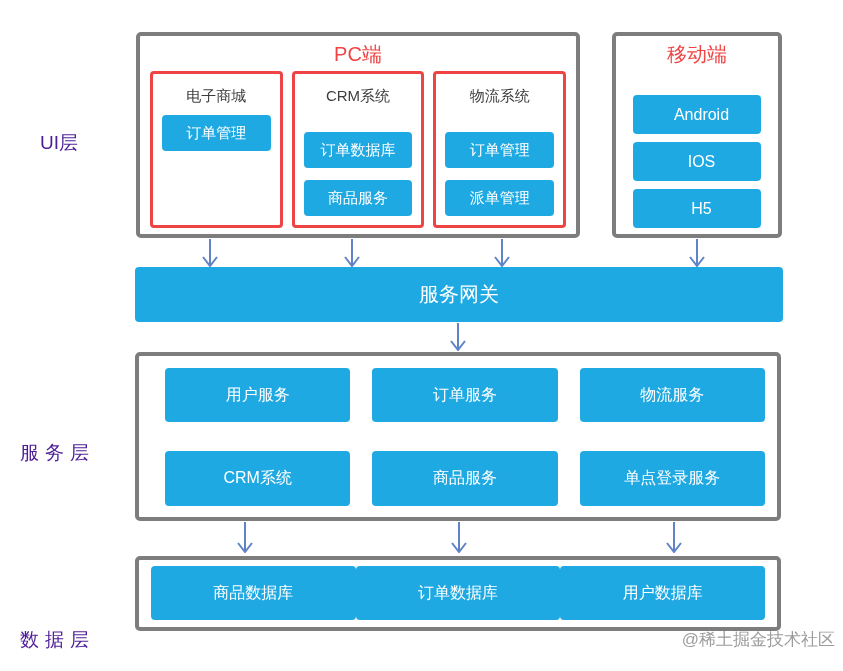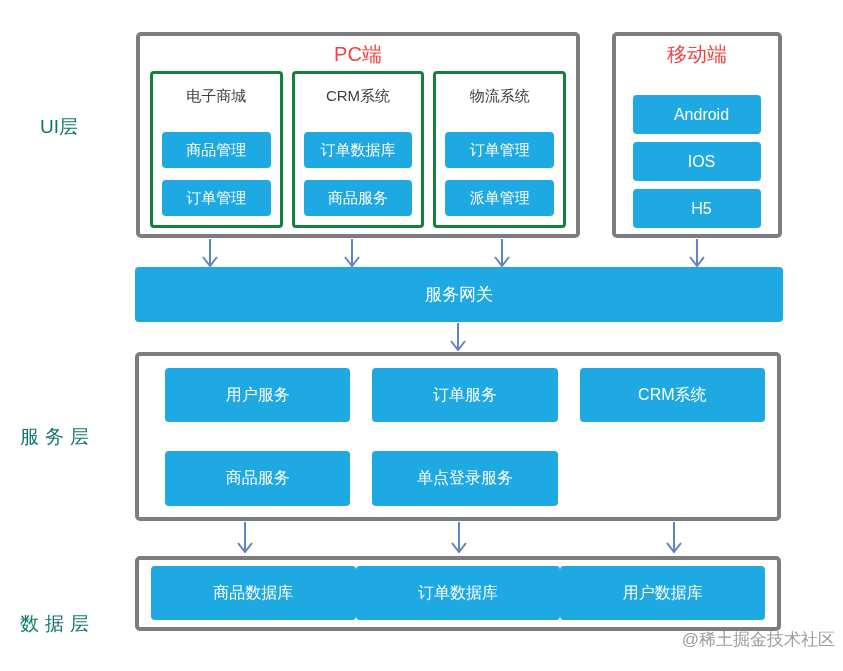--- a/index.html
+++ b/index.html
@@ -1,48 +1,48 @@
 <!DOCTYPE html>
 <html><head>
 <meta charset="utf-8">
 <style>
   html,body { margin:0; padding:0; background:#fff; }
   .canvas {
     position:relative; width:843px; height:671px; background:#ffffff;
     font-family:"Liberation Sans", sans-serif; overflow:hidden;
   }
-  .layer-label { position:absolute; color:#0f766e; font-size:19px; white-space:nowrap; }
+  .layer-label { position:absolute; color:#4c1d95; font-size:19px; white-space:nowrap;margin-top:16px; }
   #lbl-ui      { left:40px; top:114px; }
   #lbl-service { left:20px; top:424px; letter-spacing:6px; }
   #lbl-data    { left:20px; top:611px; letter-spacing:6px; }
 
   .gbox { position:absolute; border:4px solid #7d7d7d; border-radius:5px;
           box-sizing:border-box; background:#fff; }
   #pc-box     { left:136px; top:32px; width:444px; height:206px; }
   #mobile-box { left:612px; top:32px; width:170px; height:206px; }
 
   .gtitle { text-align:center; color:#ef4444; font-size:20px; margin-top:3px;
             height:30px; line-height:30px; }
 
   .pc-subs { display:flex; gap:9px; margin:2px 10px 0; height:157px; }
-  .sub-box { flex:1; border:3px solid #15803d; border-radius:4px;
+  .sub-box { flex:1; border:3px solid #ef4444; border-radius:4px;
              box-sizing:border-box; padding:0 9px; background:#fff; }
   .sub-title { text-align:center; color:#3d3d3d; font-size:15px; margin-top:13px; height:16px; }
 
   .btn { background:#1fa9e2; color:#ffffff; border-radius:4px; display:flex;
          align-items:center; justify-content:center; font-size:15px; white-space:nowrap; }
   .sub-box .btn { height:36px; margin-top:12px; }
   .sub-box .btn.first { margin-top:29px; }
 
   .mobile-btns { padding:0 17px; }
   .mobile-btns .btn { height:39px; margin-top:8px; font-size:16px;padding-left:9px; }
   .mobile-btns .btn.first { margin-top:26px; }
 
   .gateway { position:absolute; left:135px; top:267px; width:648px; height:55px;
-             background:#1fa9e2; border-radius:4px; color:#fff; font-size:17px;
+             background:#1fa9e2; border-radius:4px; color:#fff; font-size:20px;
              display:flex; align-items:center; justify-content:center; box-sizing:border-box; }
 
   #service-box { left:135px; top:352px; width:646px; height:169px;
                  padding:12px 12px 10px; display:grid;
                  grid-template-columns:repeat(3,1fr); grid-template-rows:54px 55px;
                  column-gap:8px; row-gap:29px; }
   #service-box .btn { font-size:16px;margin-left:14px; }
 
   #data-box { left:135px; top:556px; width:646px; height:75px;
               padding:6px 12px 7px; display:grid;
@@ -61,21 +61,20 @@
 
   <div class="layer-label" id="lbl-ui">UI层</div>
   <div class="layer-label" id="lbl-service">服务层</div>
   <div class="layer-label" id="lbl-data">数据层</div>
 
   <div class="gbox" id="pc-box">
     <div class="gtitle">PC端</div>
     <div class="pc-subs">
       <div class="sub-box">
         <div class="sub-title">电子商城</div>
-        <div class="btn first">商品管理</div>
         <div class="btn">订单管理</div>
       </div>
       <div class="sub-box">
         <div class="sub-title">CRM系统</div>
         <div class="btn first">订单数据库</div>
         <div class="btn">商品服务</div>
       </div>
       <div class="sub-box">
         <div class="sub-title">物流系统</div>
         <div class="btn first">订单管理</div>
@@ -113,20 +112,21 @@
   <div class="gateway">服务网关</div>
 
   <svg class="arrow" style="left:448px;top:323px" width="20" height="28">
       <line x1="10" y1="0" x2="10" y2="26"></line>
       <polyline points="3,18 10,27 17,18"></polyline>
     </svg>
 
   <div class="gbox" id="service-box">
     <div class="btn">用户服务</div>
     <div class="btn">订单服务</div>
+    <div class="btn">物流服务</div>
     <div class="btn">CRM系统</div>
     <div class="btn">商品服务</div>
     <div class="btn">单点登录服务</div>
   </div>
 
   <svg class="arrow" style="left:235px;top:522px" width="20" height="31">
       <line x1="10" y1="0" x2="10" y2="29"></line>
       <polyline points="3,21 10,30 17,21"></polyline>
     </svg>
   <svg class="arrow" style="left:449px;top:522px" width="20" height="31">

